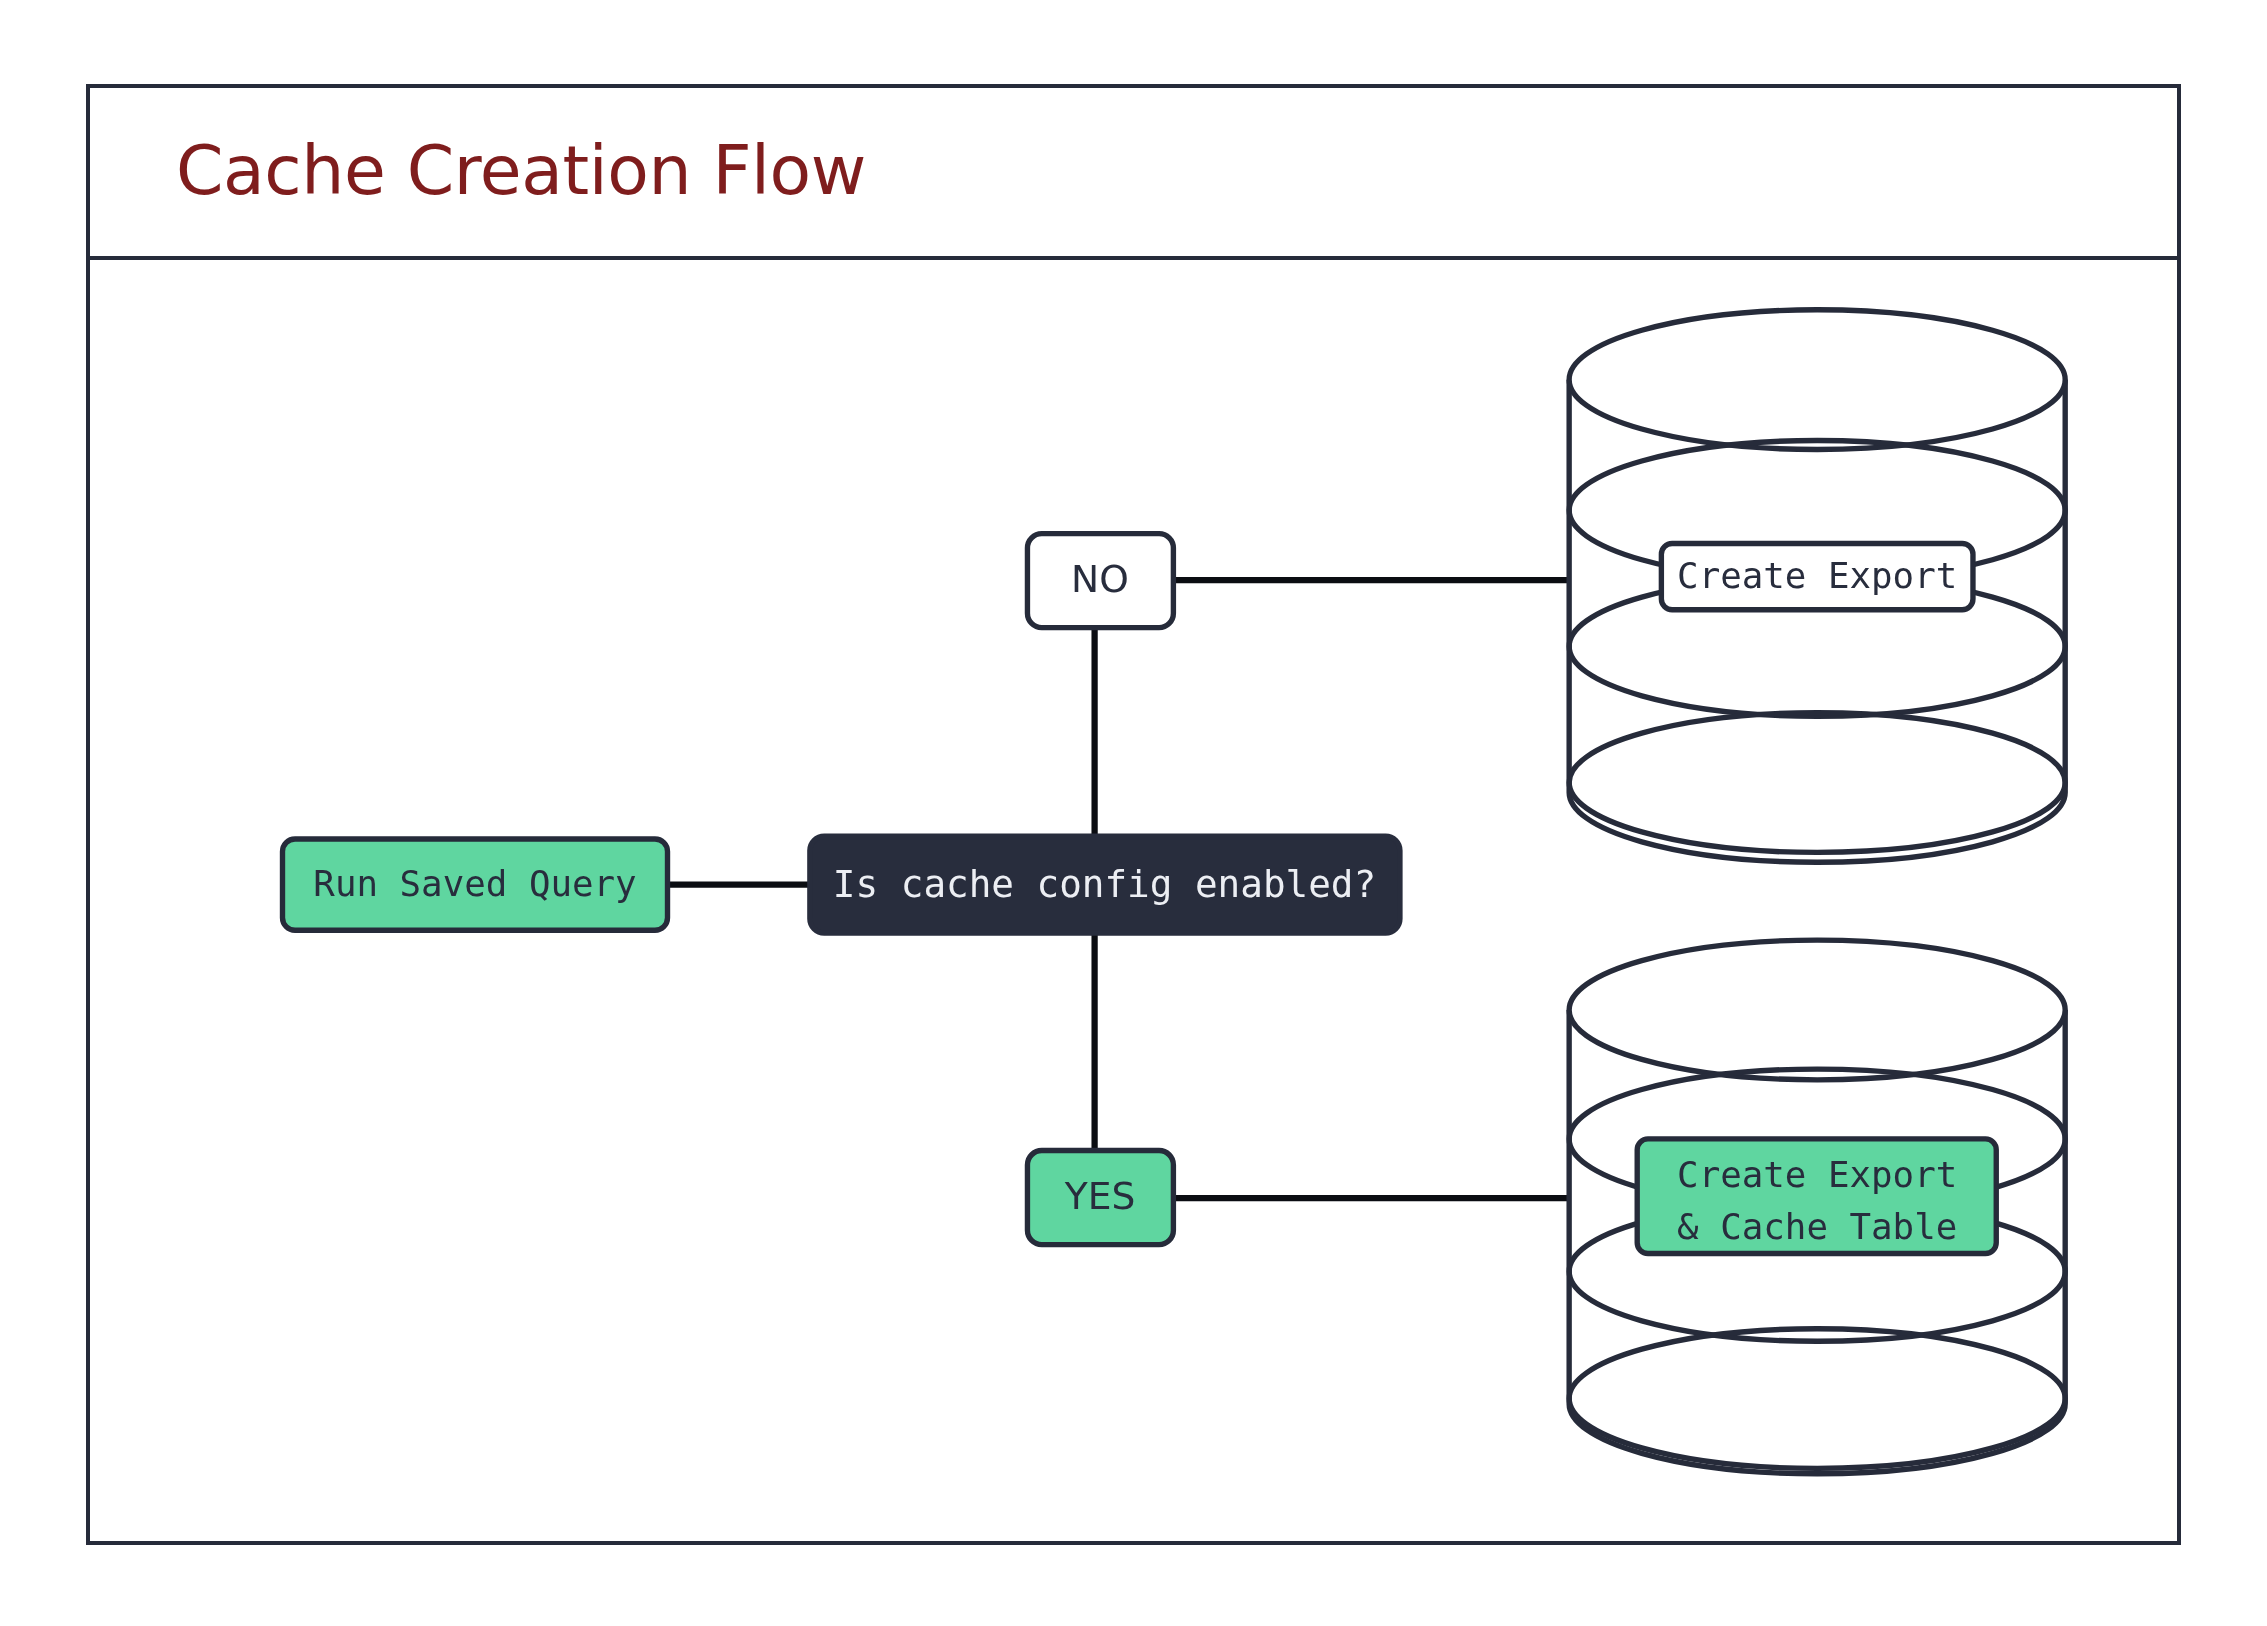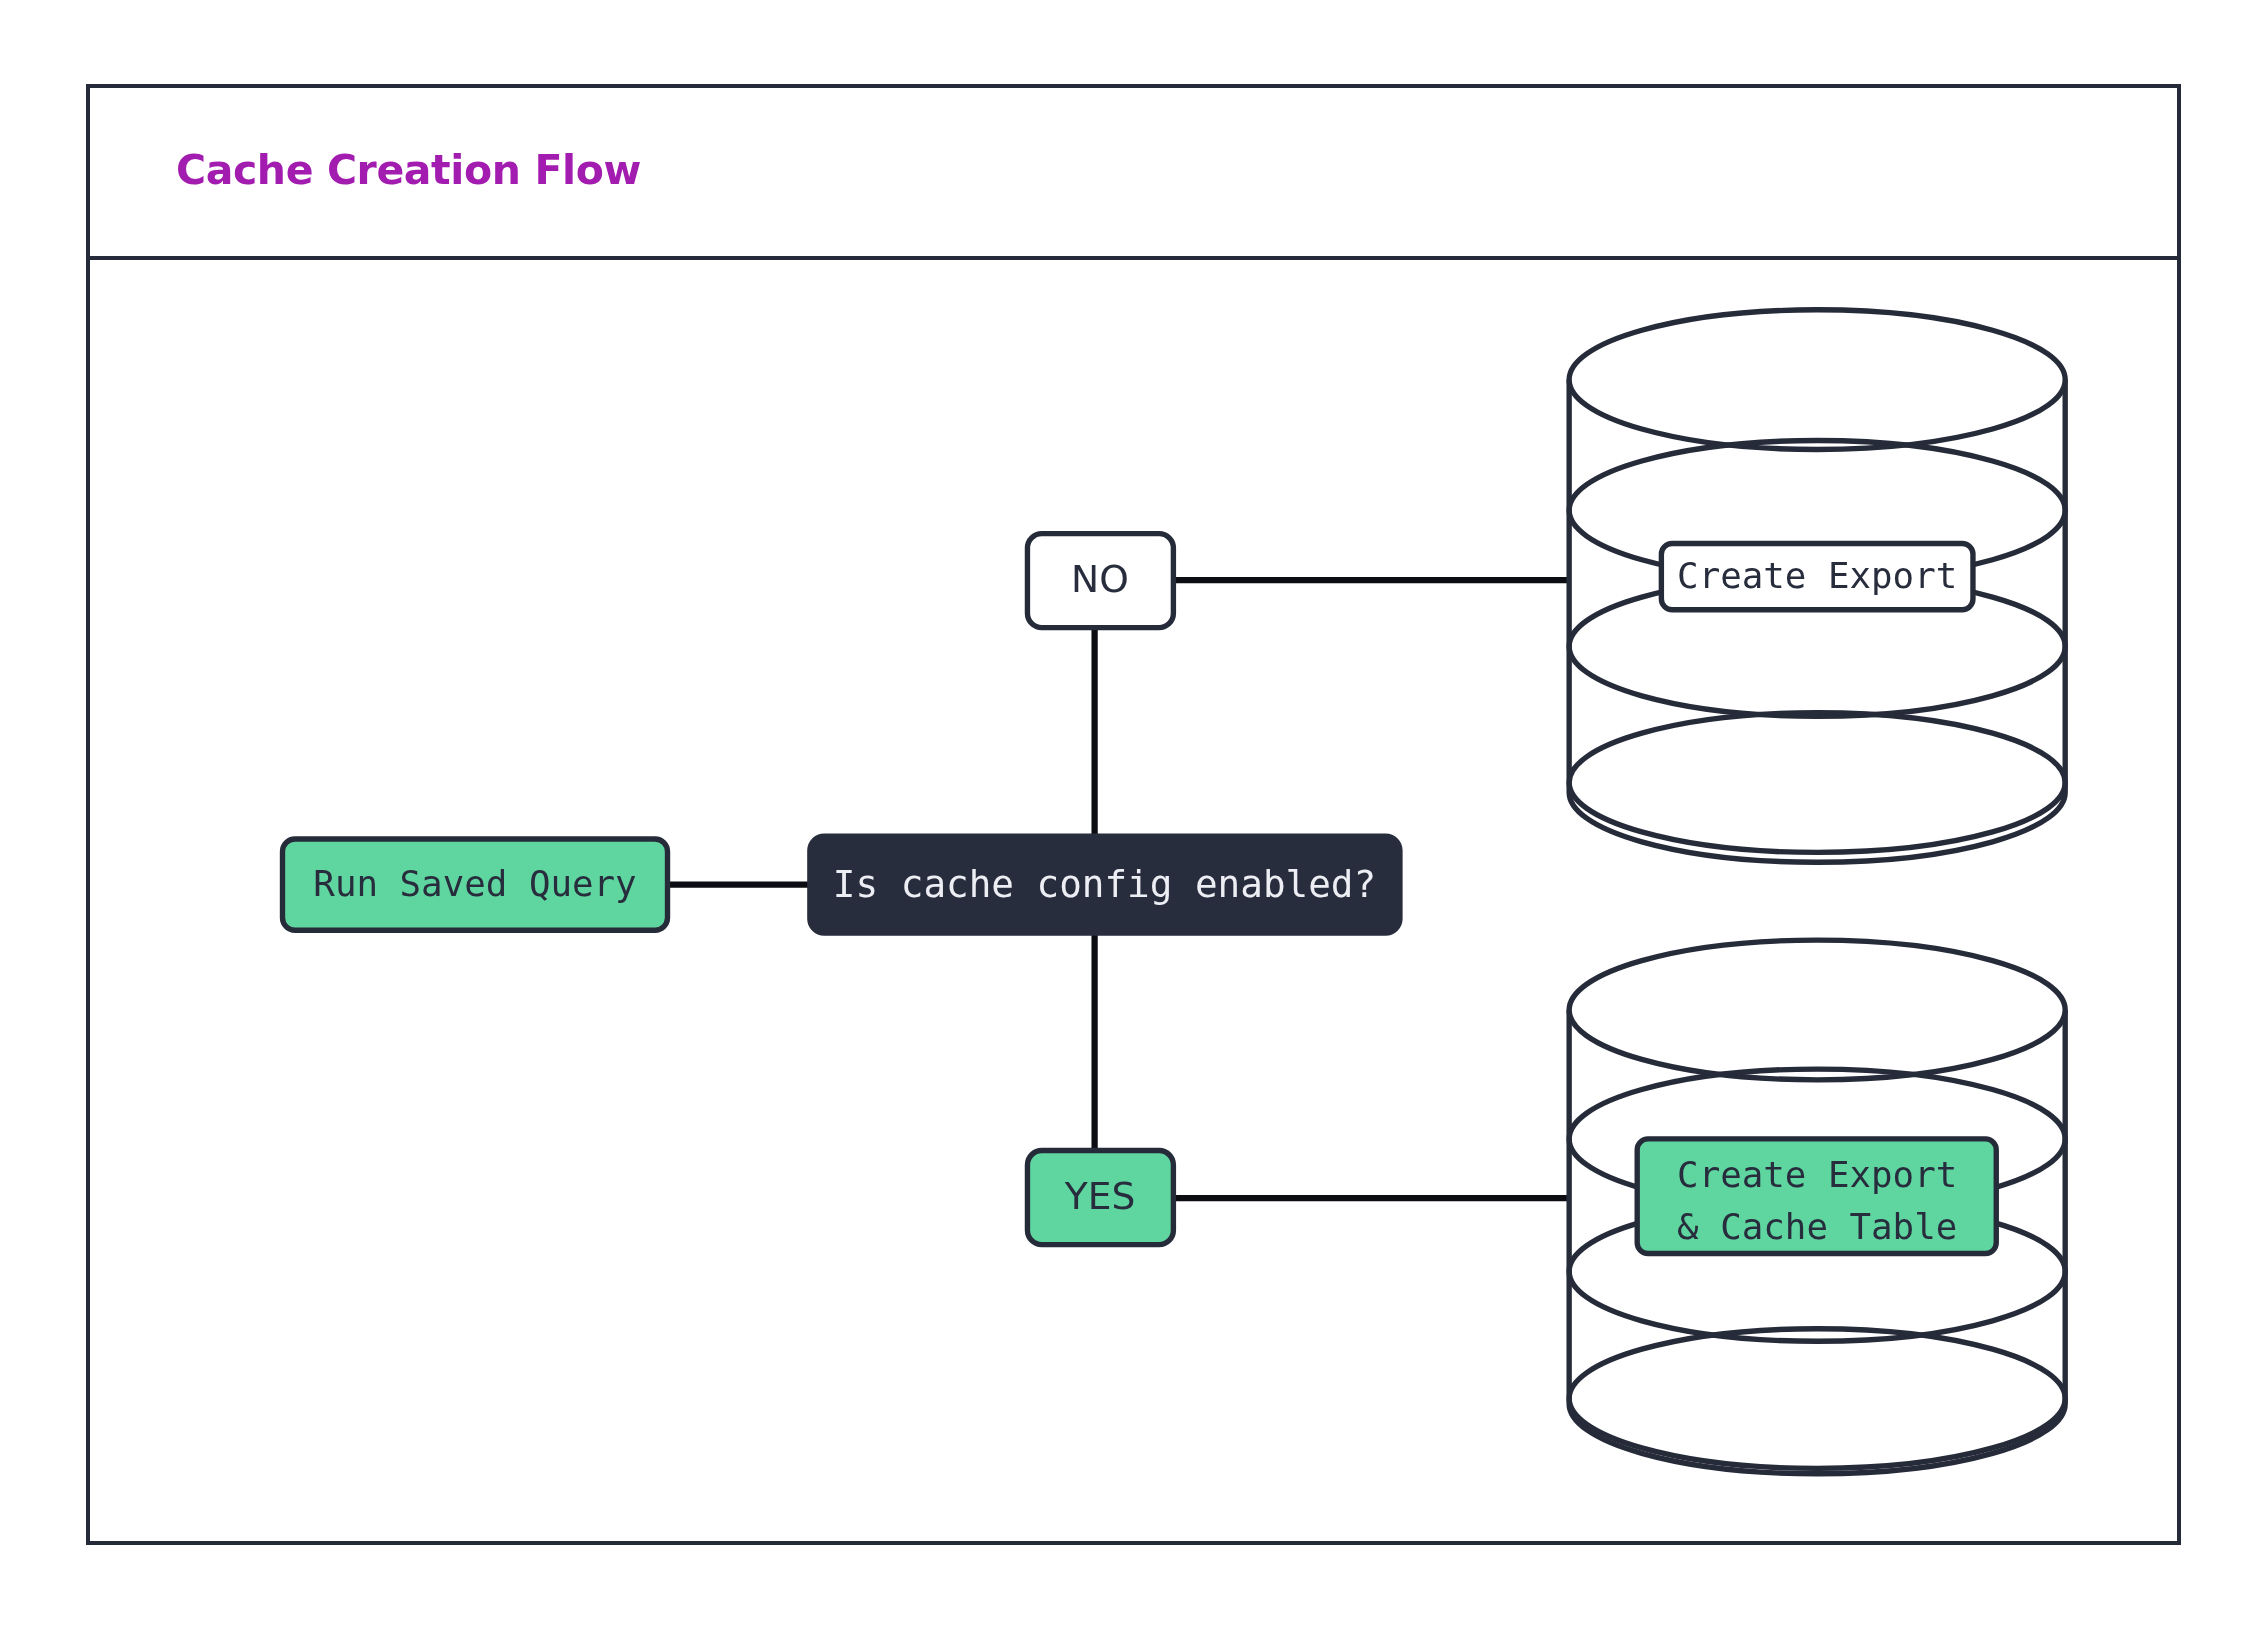--- a/index.html
+++ b/index.html
@@ -36,23 +36,23 @@
     top: 84px;
     width: 2095px;
     height: 176px;
     box-sizing: border-box;
     border-bottom: 4.5px solid #262b3a;
     display: flex;
     align-items: center;
   }
   .title-text {
     margin-left: 90px;
-    font-size: 41px;
-    font-weight: bold;
-    color: #a21caf;
+    font-size: 68px;
+    font-weight: normal;
+    color: #7f1d1d;
     letter-spacing: -0.4px;
     font-family: "DejaVu Sans", sans-serif;
   }
   svg.diagram {
     position: absolute;
     left: 0;
     top: 0;
     width: 2268px;
     height: 1626px;
     overflow: visible;

